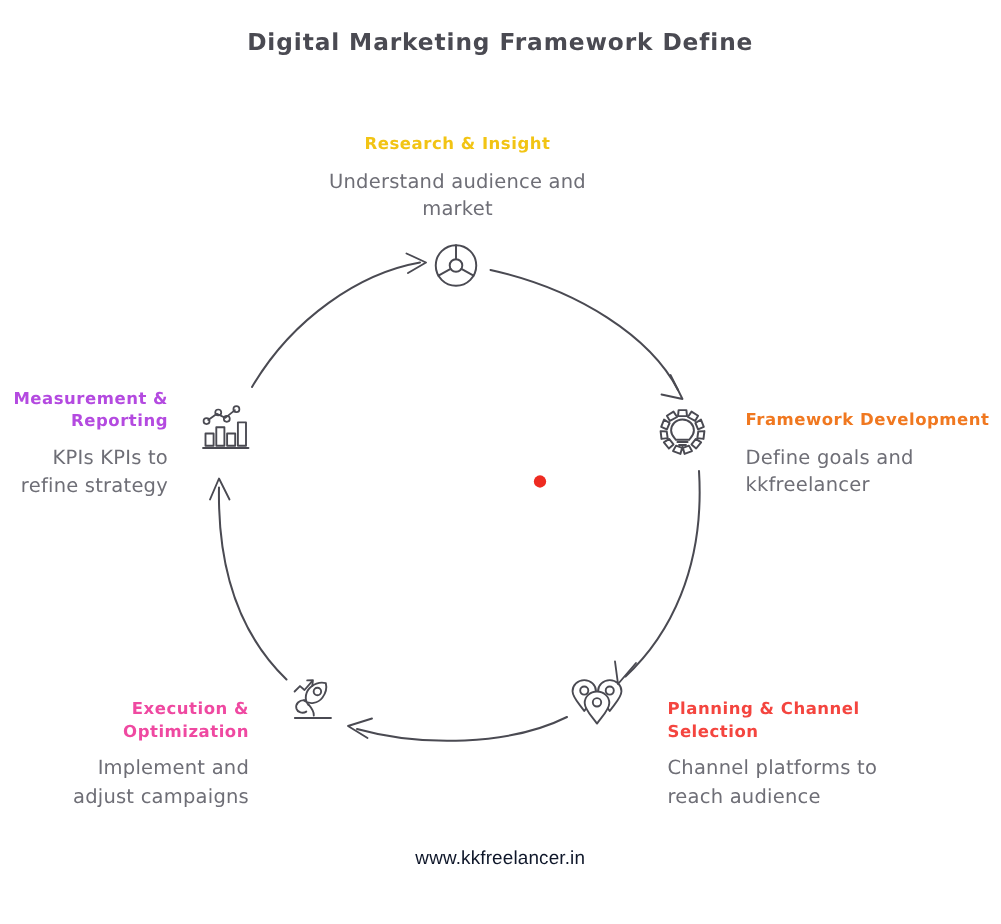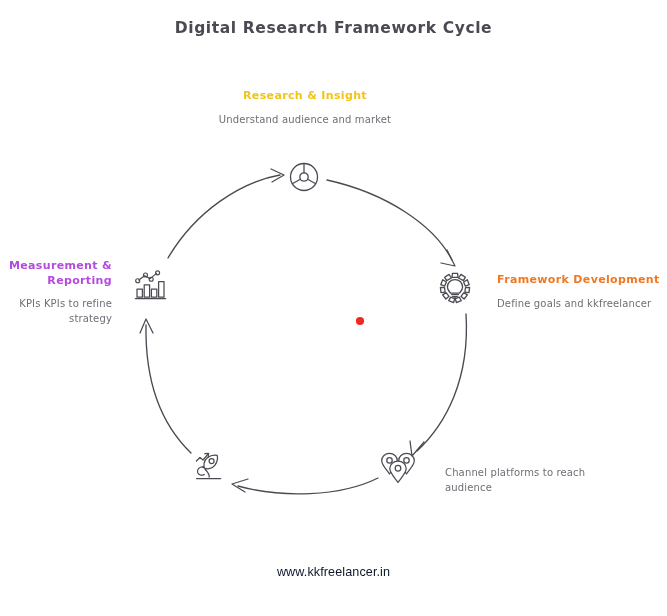--- a/index.html
+++ b/index.html
@@ -54,21 +54,21 @@
     line-height: 1.32;
   }
   .node-title {
     font-size: 11px;
     font-weight: bold;
     letter-spacing: 0.35px;
     margin: 0 0 9px 0;
     white-space: pre-line;
   }
   .node-desc {
-    font-size: 10px;
+    font-size: 13px;
     font-weight: normal;
     color: #6e6e76;
     letter-spacing: 0.15px;
     margin: 0;
     line-height: 1.45;
   }
 
   #label-research  { top: 89px;  left: 205px; width: 200px; text-align: center; }
   #label-strategy  { top: 273px; left: 497px; width: 170px; text-align: left;  }
   #label-planning  { top: 466px; left: 445px; width: 160px; text-align: left;  }
@@ -86,21 +86,21 @@
     font-size: 12.6px;
     color: #0f172a;
     letter-spacing: 0.1px;
   }
 </style>
 </head>
 <body>
 
 <div id="canvas">
 
-  <div id="page-title">Digital Research Framework Cycle</div>
+  <div id="page-title">Digital Marketing Framework Define</div>
 
   <svg id="diagram-svg" viewBox="0 0 667 616">
     <g fill="none" stroke="#4a4a52" stroke-width="1.35" stroke-linecap="round" stroke-linejoin="round">
 
       <g>
         <path d="M 168,258 C 195,212 240,182 280,175"></path>
         <path d="M 271,169 L 284,175 L 272,182" stroke-width="1.25"></path>
       </g>
 
       <g>
@@ -204,24 +204,32 @@
     <div class="node-desc">Understand audience and
 market</div>
   </div>
 
   <div class="node-label" id="label-strategy">
     <div class="node-title" style="color:#f07820;">Framework Development</div>
     <div class="node-desc">Define goals and kkfreelancer</div>
   </div>
 
   <div class="node-label" id="label-planning">
+    <div class="node-title" style="color:#f4453f;">Planning &amp; Channel
+Selection</div>
     <div class="node-desc">Channel platforms to reach
 audience</div>
   </div>
 
+  <div class="node-label" id="label-execution">
+    <div class="node-title" style="color:#ef49a1;">Execution &amp;
+Optimization</div>
+    <div class="node-desc">Implement and adjust
+campaigns</div>
+  </div>
 
   <div class="node-label" id="label-measure">
     <div class="node-title" style="color:#b44ae0;">Measurement &amp;
 Reporting</div>
     <div class="node-desc">KPIs KPIs to refine
 strategy</div>
   </div>
 
   <div id="footer">www.kkfreelancer.in</div>
 

